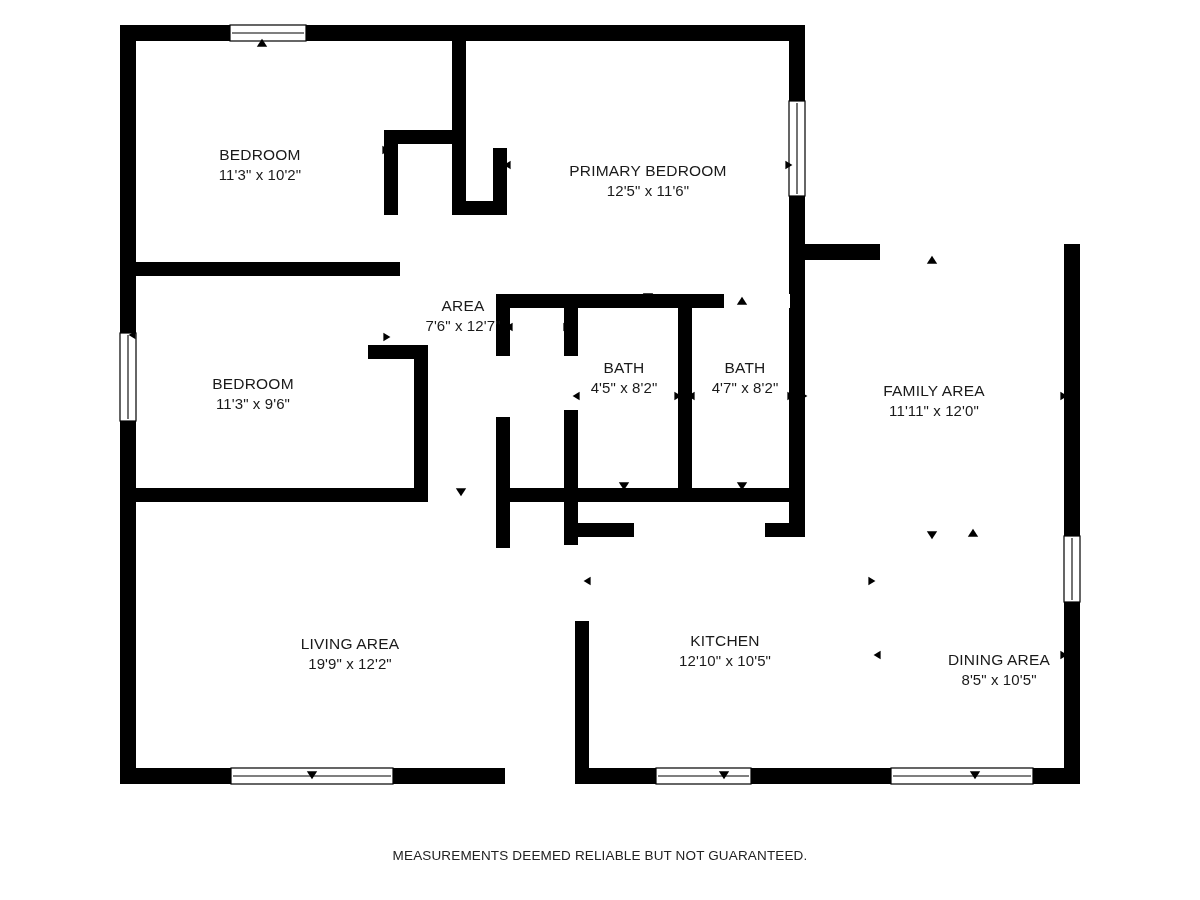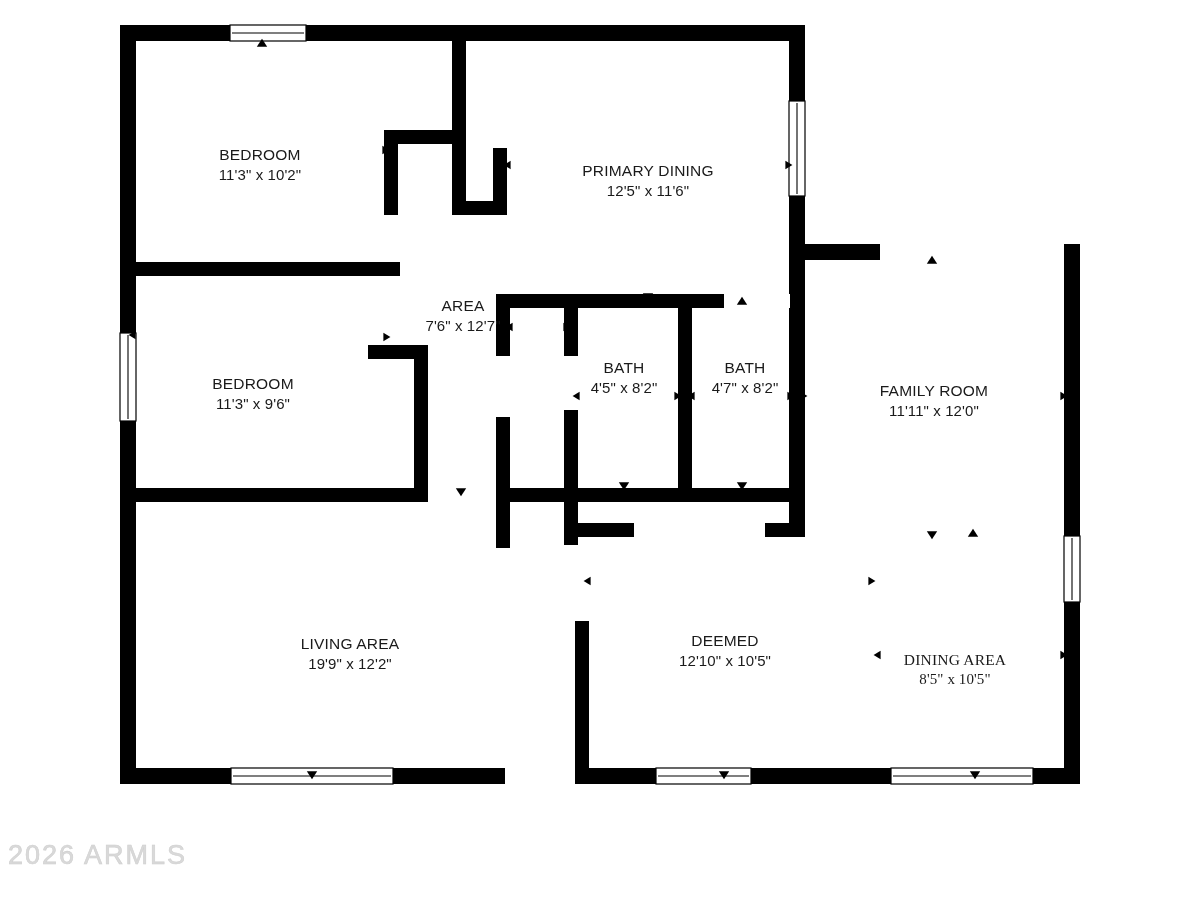--- a/index.html
+++ b/index.html
@@ -187,53 +187,53 @@
         <polygon points="975,779.2 969.8,771.14 980.2,771.14" fill="#000000"></polygon>
       </g>
   </svg>
 
   <div id="room-labels">
       <div class="room-label" style="left: 260px; top: 145px;">
         <span class="room-name">BEDROOM</span>
         <span class="room-dims">11'3" x 10'2"</span>
       </div>
       <div class="room-label" style="left: 648px; top: 161px;">
-        <span class="room-name">PRIMARY DINING</span>
+        <span class="room-name">PRIMARY BEDROOM</span>
         <span class="room-dims">12'5" x 11'6"</span>
       </div>
       <div class="room-label" style="left: 463px; top: 296px;">
         <span class="room-name">AREA</span>
         <span class="room-dims">7'6" x 12'7"</span>
       </div>
       <div class="room-label" style="left: 253px; top: 374px;">
         <span class="room-name">BEDROOM</span>
         <span class="room-dims">11'3" x 9'6"</span>
       </div>
       <div class="room-label" style="left: 624px; top: 358px;">
         <span class="room-name">BATH</span>
         <span class="room-dims">4'5" x 8'2"</span>
       </div>
       <div class="room-label" style="left: 745px; top: 358px;">
         <span class="room-name">BATH</span>
         <span class="room-dims">4'7" x 8'2"</span>
       </div>
       <div class="room-label" style="left: 934px; top: 381px;">
-        <span class="room-name">FAMILY ROOM</span>
+        <span class="room-name">FAMILY AREA</span>
         <span class="room-dims">11'11" x 12'0"</span>
       </div>
       <div class="room-label" style="left: 350px; top: 634px;">
         <span class="room-name">LIVING AREA</span>
         <span class="room-dims">19'9" x 12'2"</span>
       </div>
       <div class="room-label" style="left: 725px; top: 631px;">
-        <span class="room-name">DEEMED</span>
+        <span class="room-name">KITCHEN</span>
         <span class="room-dims">12'10" x 10'5"</span>
       </div>
-      <div class="room-label" style="left: 955px; top: 650px; font-family: Liberation Serif, serif;">
+      <div class="room-label" style="left: 999px; top: 650px;">
         <span class="room-name">DINING AREA</span>
         <span class="room-dims">8'5" x 10'5"</span>
       </div>
     </div>
 
-
-  <div class="watermark">2026 ARMLS</div>
+  <div class="footer-note">MEASUREMENTS DEEMED RELIABLE BUT NOT GUARANTEED.</div>
+
 
 </div>
 
 </body></html>

